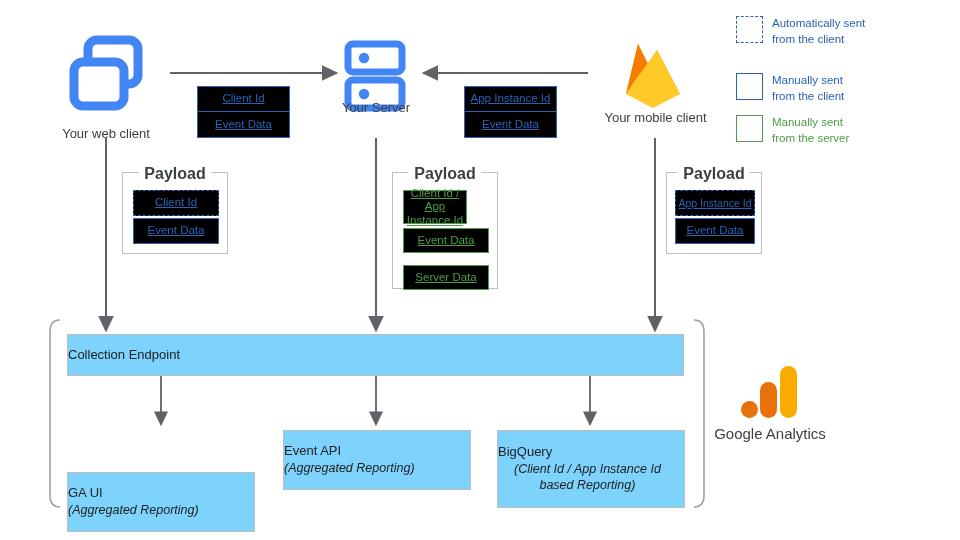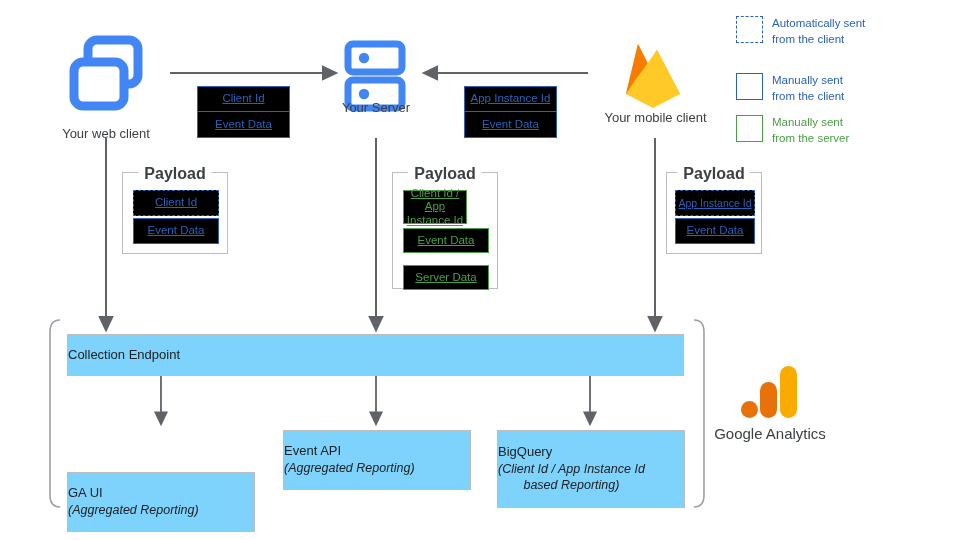--- a/index.html
+++ b/index.html
@@ -171,21 +171,21 @@
     <span class="sub">(Aggregated Reporting)</span>
   </div>
 
   <div class="gbox abs" style="left:283px;top:430px;width:188px;height:60px;">
     <span>Event API</span>
     <span class="sub">(Aggregated Reporting)</span>
   </div>
 
   <div class="gbox abs" style="left:497px;top:430px;width:188px;height:78px;">
     <span>BigQuery</span>
-    <span class="sub" style="white-space:pre-line;">(Client Id / App Instance Id
+    <span class="sub" style="white-space:pre-line;margin-left:16px;">(Client Id / App Instance Id
 based Reporting)</span>
   </div>
 
   <div class="abs" style="left:740px;top:364px;width:62px;height:56px;">
     <svg width="62" height="56" viewBox="0 0 62 56">
       <rect x="40" y="2" width="17" height="52" rx="8.5" ry="8.5" fill="#f9ab00"></rect>
       <rect x="20" y="18" width="17" height="36" rx="8.5" ry="8.5" fill="#e8710a"></rect>
       <circle cx="9.5" cy="45.5" r="8.5" fill="#e8710a"></circle>
     </svg>
   </div>

